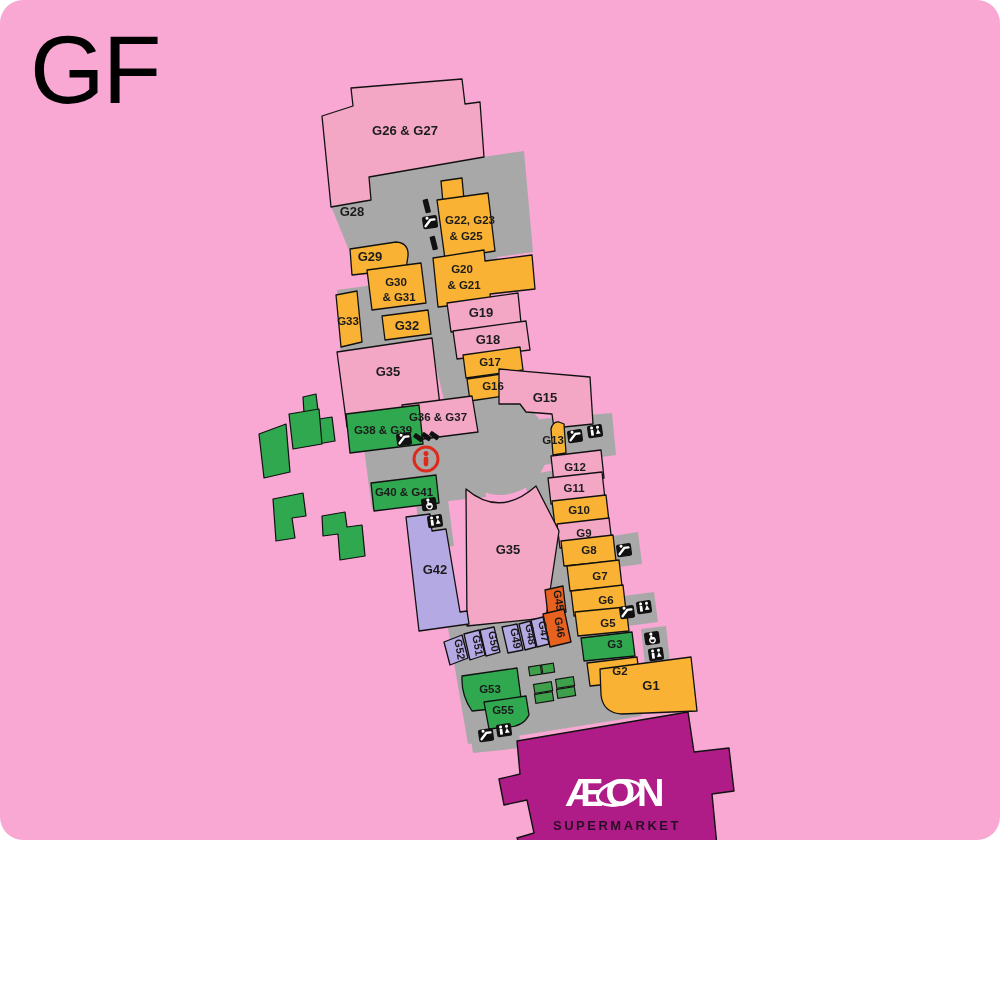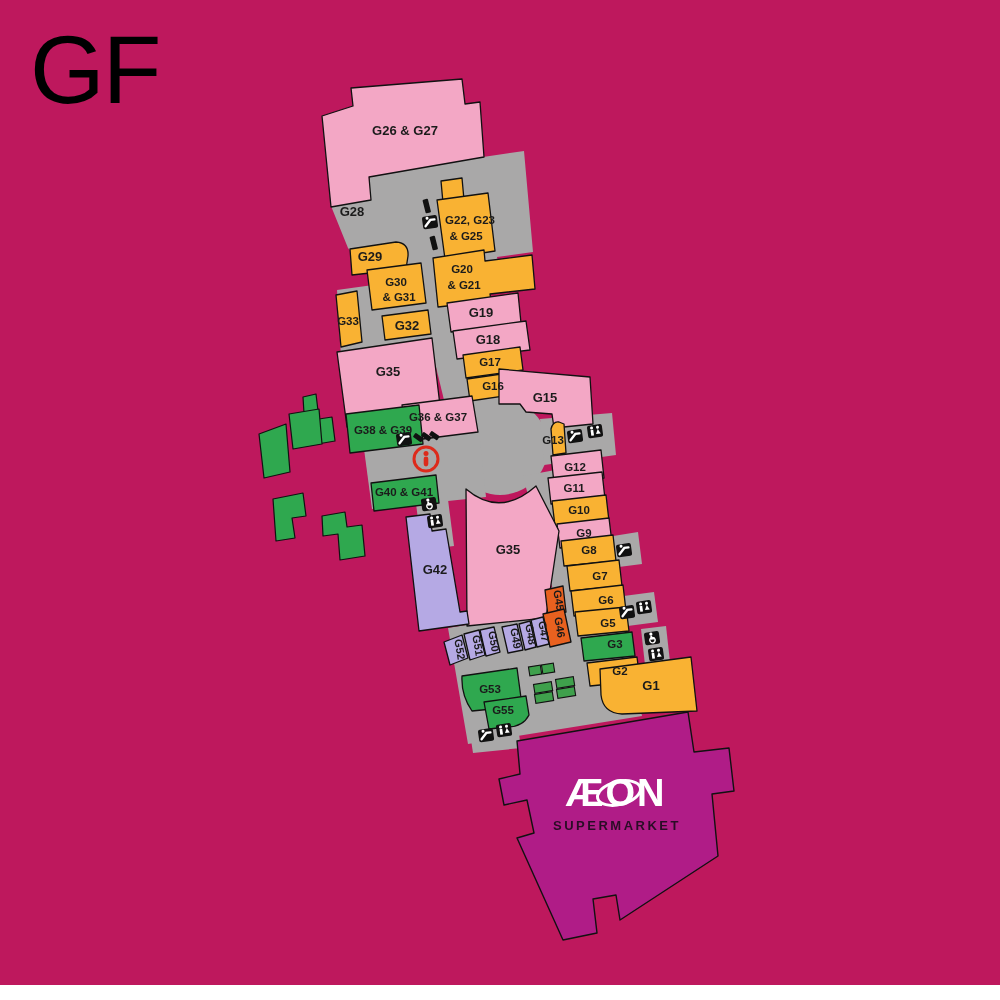--- a/index.html
+++ b/index.html
@@ -1,17 +1,17 @@
 <!DOCTYPE html>
 <html><head>
 <meta charset="utf-8">
 <style>
   html,body{margin:0;padding:0;background:#fff;}
-  .stage{position:relative;width:1000px;height:985px;background:#be185d;overflow:hidden;
-         font-family:"Liberation Sans",sans-serif;}
+  .stage{position:relative;width:1000px;height:840px;background:#f9a8d4;overflow:hidden;
+         font-family:"Liberation Sans",sans-serif;border-radius:23px;}
   svg{display:block;}
   svg text{font-family:"Liberation Sans",sans-serif;fill:#1b1b1b;font-weight:600;}
   .floor-lbl{font-size:96px;font-weight:400;fill:#000;letter-spacing:-2px;}
   .u{font-size:13px;text-anchor:middle;}
   .s{font-size:11.5px;text-anchor:middle;}
   .r{font-size:11px;text-anchor:middle;}
   .aeon-name{font-size:38px;font-weight:700;fill:#ffffff;text-anchor:middle;letter-spacing:2px;}
   .aeon-sub{font-size:13px;font-weight:700;fill:#2a0c26;text-anchor:middle;letter-spacing:2.5px;}
   .walk{fill:#A9A8A8;stroke:none;}
   .unit{stroke:#111;stroke-width:1.3;stroke-linejoin:round;}

